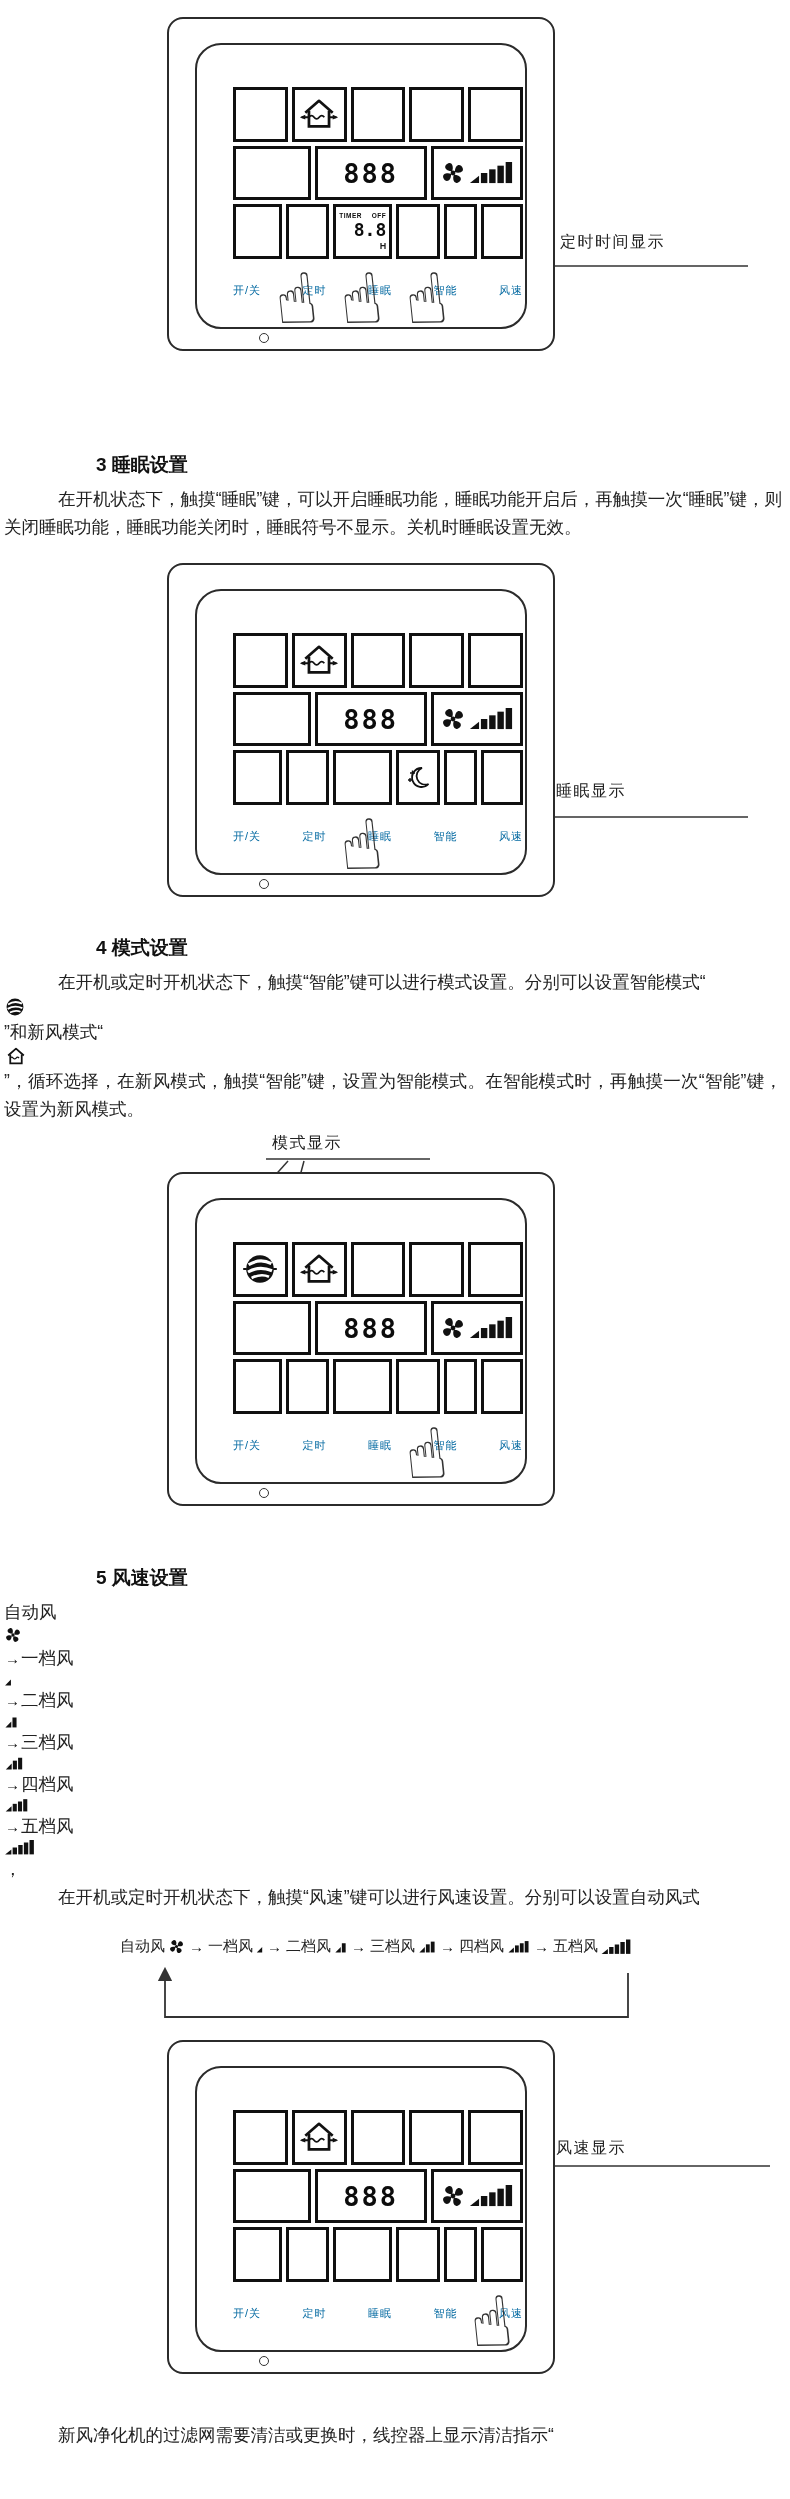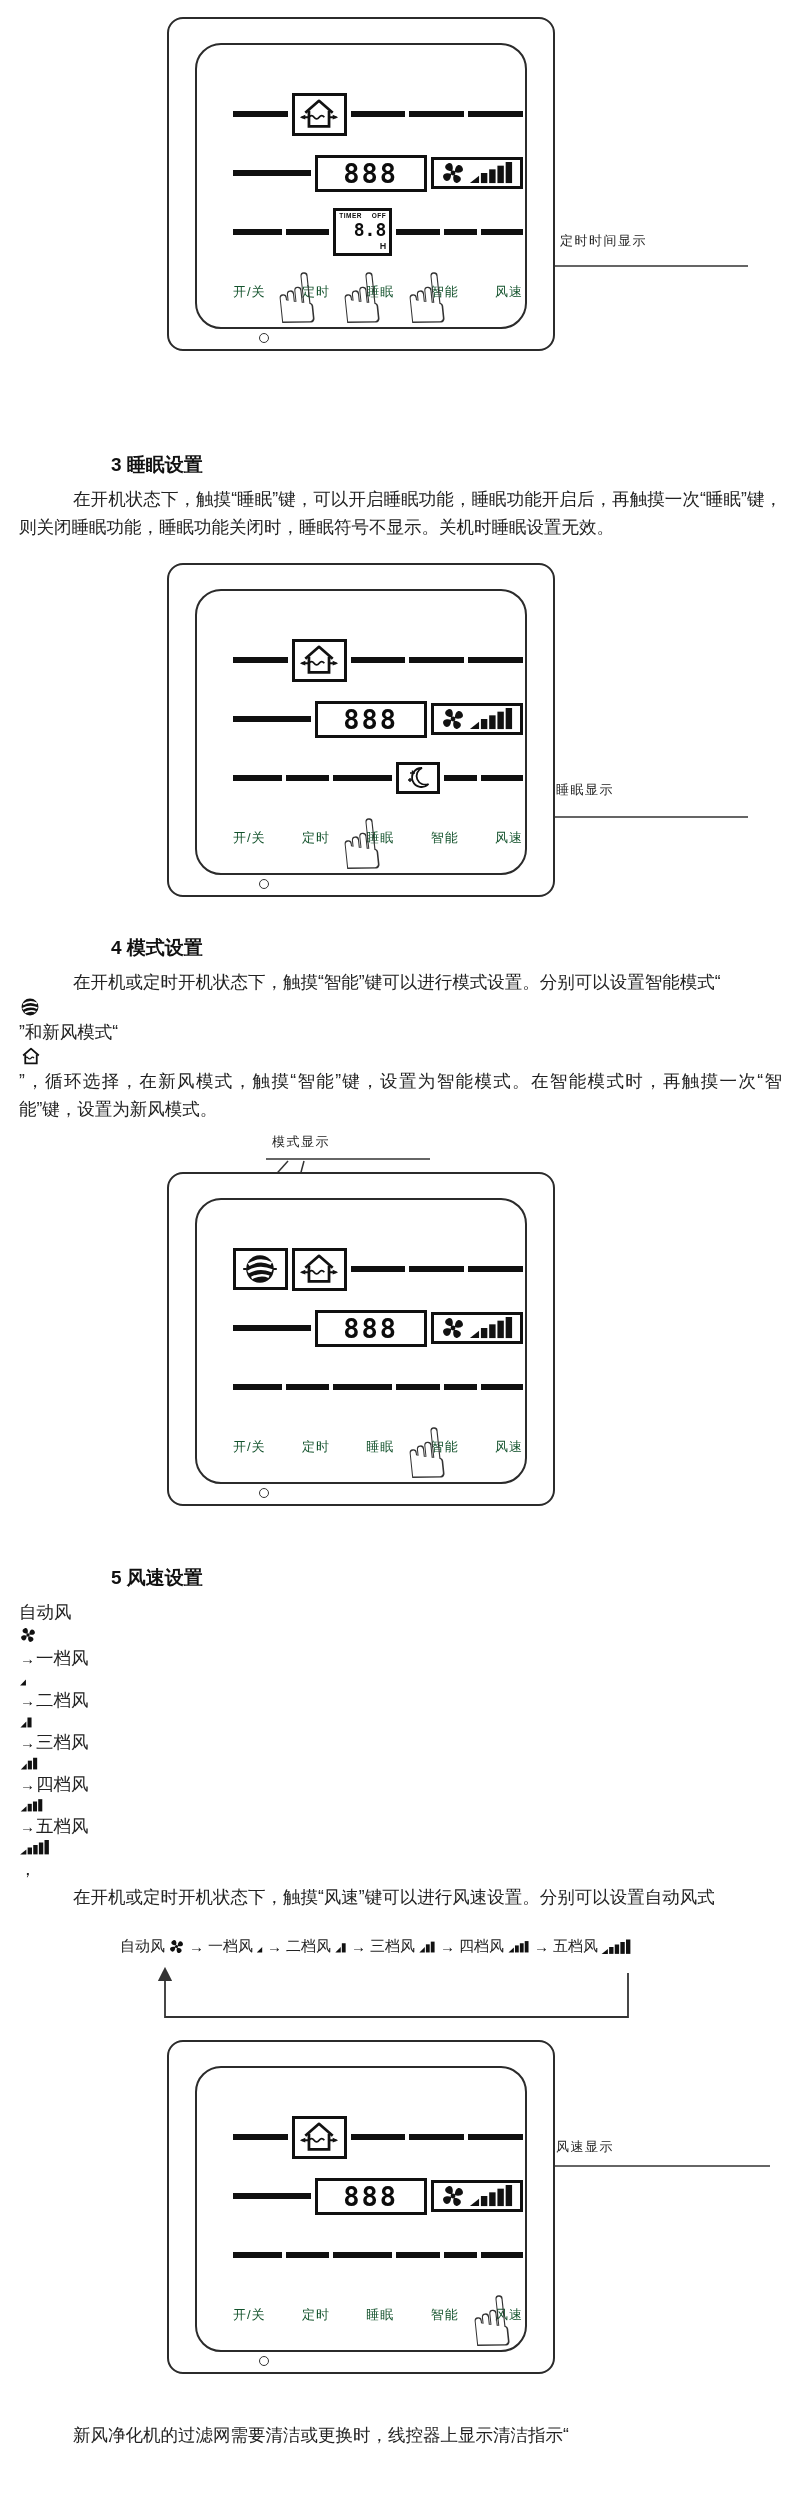--- a/index.html
+++ b/index.html
@@ -2,38 +2,38 @@
 <html><head>
 <meta charset="utf-8">
 <style>
   html,body{margin:0;padding:0;background:#ffffff;}
   #page{position:relative;width:790px;height:2499px;overflow:hidden;background:#fff;
         font-family:"Liberation Sans","DejaVu Sans",sans-serif;color:#1d1d1d;}
   .figure{position:relative;width:790px;}
   .panel{position:absolute;left:167px;width:384px;height:330px;border:2px solid #2b2b2b;border-radius:16px;background:#fff;}
   .panel-inner{position:absolute;left:26px;right:26px;top:24px;bottom:20px;border:2px solid #2b2b2b;border-radius:26px;}
   .lcd{position:absolute;left:36px;top:42px;width:290px;height:172px;display:flex;flex-direction:column;gap:4px;}
-  .lrow{display:flex;gap:4px;flex:1;align-items:center;}
+  .lrow{display:flex;gap:4px;flex:1;}
   .cell{border:3px solid #101010;background:#fff;display:flex;align-items:center;justify-content:center;gap:3px;min-width:0;}
   .r1 .cell{flex:1;}
   .fa{flex:77;} .fb{flex:114;} .fc{flex:93;}
   .ga{flex:50;} .gb{flex:44;} .gc{flex:62;} .gd{flex:44;} .ge{flex:32;} .gf{flex:42;}
   .seg7{font-family:"DejaVu Sans Mono",monospace;font-weight:700;font-size:27px;letter-spacing:2px;color:#0c0c0c;}
   .timer-cell-inner{width:100%;padding:1px 3px;}
   .trow1{display:flex;justify-content:space-between;font-size:6.5px;font-weight:700;letter-spacing:.5px;color:#0c0c0c;}
   .trow2{display:flex;align-items:flex-end;justify-content:center;gap:1px;flex-direction:column;}
   .tdig{font-family:"DejaVu Sans Mono",monospace;font-weight:700;font-size:18px;color:#0c0c0c;}
   .tunit{font-size:9px;font-weight:700;margin-bottom:1px;}
   .btnrow{position:absolute;left:36px;top:238px;width:290px;display:flex;justify-content:space-between;}
-  .btn{font-size:13px;color:#14532d;letter-spacing:1px;white-space:nowrap;cursor:pointer;}
+  .btn{font-size:11px;color:#0369a1;letter-spacing:1px;white-space:nowrap;cursor:pointer;}
   .led{position:absolute;left:62px;top:288px;width:8px;height:8px;border:1.5px solid #333;border-radius:50%;}
   .hand{position:absolute;font-family:"DejaVu Sans",sans-serif;font-size:70px;line-height:.95;color:#333;transform:rotate(-6deg);user-select:none;}
   .overlay{position:absolute;left:0;top:0;}
-  .callout{position:absolute;font-size:13px;letter-spacing:1.5px;color:#222;white-space:nowrap;}
-  .sec{width:782px;padding-left:19px;box-sizing:border-box;}
+  .callout{position:absolute;font-size:16px;letter-spacing:1.5px;color:#222;white-space:nowrap;}
+  .sec{width:782px;padding-left:4px;box-sizing:border-box;}
   .sec-heading{font-weight:700;font-size:19px;margin:0 0 7px 92px;color:#111;}
   .sec-body{font-size:17.5px;line-height:1.6;color:#222;text-align:justify;}
   .indent{text-indent:54px;}
   .noindent{text-indent:0;}
   .icn{display:inline-block;vertical-align:-3px;}
   .cycle{position:relative;width:790px;height:104px;}
   .cycle-row{position:absolute;left:120px;top:12px;display:flex;align-items:center;gap:3px;font-size:15px;color:#222;white-space:nowrap;}
   .cyc-arrow{font-weight:700;font-size:15px;padding:0 1px;color:#111;}
   svg.lineart{display:block;}
 </style>

